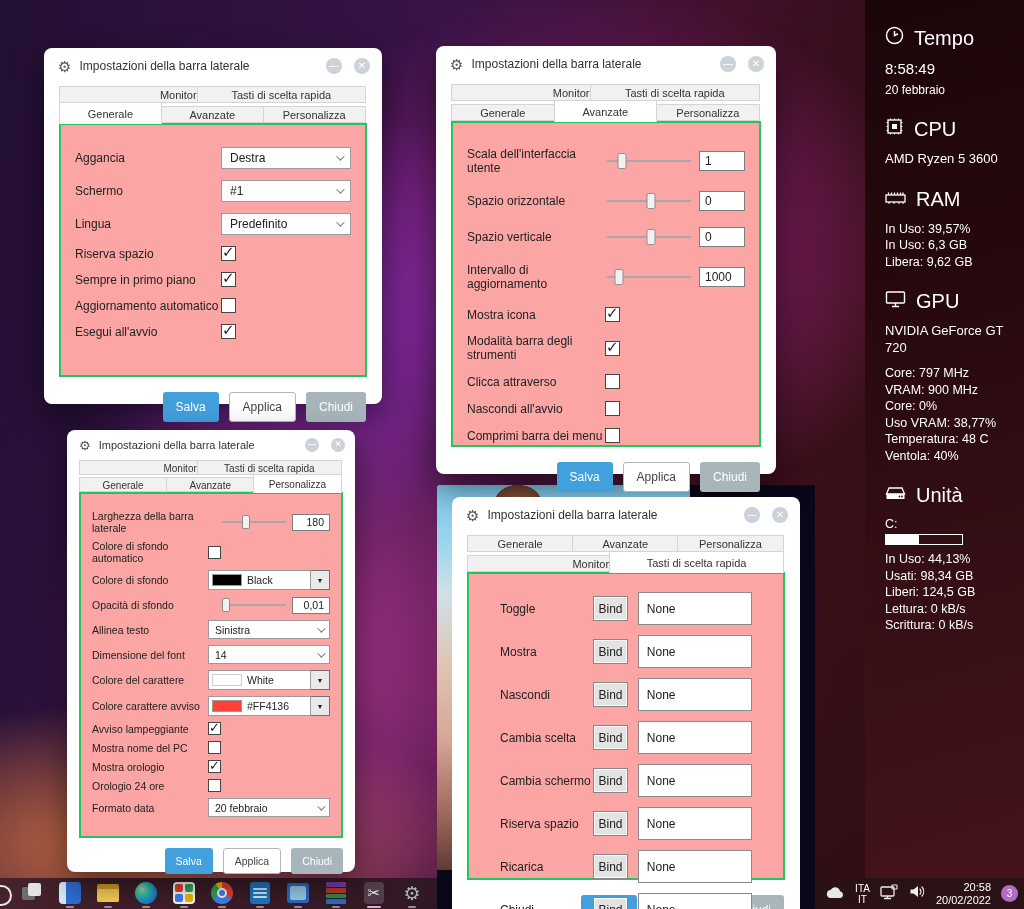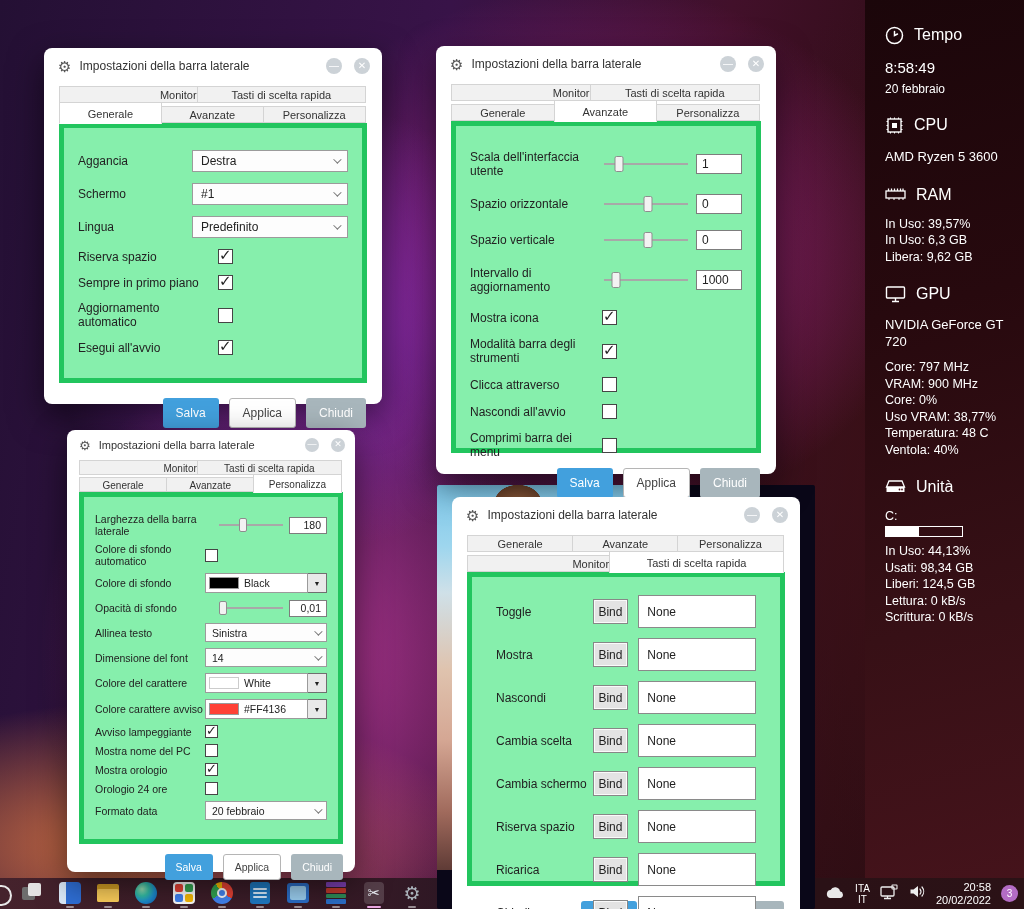--- a/index.html
+++ b/index.html
@@ -24,21 +24,21 @@
         line-height:15px;text-align:center;margin-left:4px;user-select:none;}
   .tabs{margin:10px 15px 0;}
   .trow{display:flex;align-items:flex-end;}
   .tab{background:#f1f1f1;border:1px solid #d4d4d4;height:17px;line-height:17px;text-align:center;
        font-size:11px;color:#333;box-sizing:border-box;white-space:nowrap;overflow:hidden;}
   .tab + .tab{margin-left:-1px;}
   .trow2{margin-top:-1px;}
   .tab.active{background:#fff;height:22px;line-height:22px;position:relative;z-index:3;
        border-bottom:1px solid #fff;margin-bottom:-1px;}
   .t45{width:45%;text-align:right;} .t55{width:55%;} .t33{width:33.4%;}
-  .content{border:5px solid #22c55e;margin:0 15px;background:#86efac;padding:12px 14px 10px;position:relative;z-index:1;}
+  .content{border:2px solid #22c55e;margin:0 15px;background:#fca5a5;padding:12px 14px 10px;position:relative;z-index:1;}
   .row{display:flex;align-items:center;}
   .lbl{flex:1;color:#222;}
   
   .select{height:22px;border:1px solid #9b9b9b;background:#fdfdfd;display:flex;align-items:center;
           padding:0 8px;box-sizing:border-box;}
   .select .chev{margin-left:auto;width:5px;height:5px;border-right:1.4px solid #777;
           border-bottom:1.4px solid #777;transform:rotate(45deg) translateY(-2px);}
   .checkbox{width:15px;height:15px;border:1px solid #454545;background:#fff;position:relative;box-sizing:border-box;}
   .checkbox.checked::after{content:"✓";position:absolute;left:0px;top:-4px;font-size:15px;font-weight:bold;color:#1f1f1f;}
   .slider{width:84px;height:18px;position:relative;}
@@ -50,21 +50,21 @@
   .footer{display:flex;justify-content:flex-end;gap:10px;padding:15px 16px 14px;}
   .btn{height:30px;border-radius:3px;display:flex;align-items:center;justify-content:center;
        padding:0 13px;font-size:12px;box-sizing:border-box;}
   .btn.save{background:#42a0dd;color:#fff;}
   .btn.apply{background:#fff;border:1px solid #b5b5b5;color:#444;}
   .btn.close{background:#a8b6bc;color:#fff;}
   
   #win-general{left:44px;top:48px;width:338px;height:356px;}
   #win-general .row.sel{margin-bottom:11px;}
   #win-general .row.chk{margin:11px 0;}
-  #win-general .select{width:156px;}
+  #win-general .select{width:130px;}
   #win-general .cwrap{width:130px;}
   
   #win-advanced{left:436px;top:46px;width:340px;height:428px;}
   #win-advanced .row.sld{margin-bottom:16px;}
   #win-advanced .row.chk{margin:12px 0;}
   #win-advanced .valbox{width:46px;margin-left:8px;}
   #win-advanced .cwrap{width:140px;}
   
   #win-customize{left:67px;top:430px;width:288px;height:442px;font-size:10.5px;}
   #win-customize .titlebar{padding:8px 10px 0 12px;}
@@ -89,31 +89,31 @@
   .colorsel .arrowbtn{width:19px;border:1px solid #6f6f6f;border-left:none;background:#e9e9e9;
         display:flex;align-items:center;justify-content:center;font-size:7px;color:#222;box-sizing:border-box;}
   
   #win4-backdrop{position:absolute;left:437px;top:485px;width:378px;height:424px;background:#0a0718;
         z-index:9;overflow:hidden;border-radius:2px;}
   #win4-photo{position:absolute;left:0;top:0;width:253px;height:385px;
         background:linear-gradient(180deg,#7cc6e8 0%,#9ed6ee 16%,#cfe0e8 28%,#dfc3ae 48%,#d5a794 66%,#a06a5c 85%,#5f3b36 100%);}
   #win4-photo::after{content:"";position:absolute;left:58px;top:0px;width:46px;height:17px;
         background:radial-gradient(ellipse at 50% 100%,#8a5a3a 0%,#6e432b 70%,transparent 72%);}
   #win-hotkeys{left:452px;top:497px;width:348px;height:420px;border-radius:8px 8px 0 0;box-shadow:none;}
-  #win-hotkeys .row{margin:10px 10px;}
+  #win-hotkeys .row{margin:10px 17px;}
   #win-hotkeys .hk-lbl{width:126px;}
   .bindbtn{width:46px;height:25px;background:#e3e3e3;border:1px solid #878787;box-shadow:inset 0 0 0 1px #fafafa;
         display:flex;align-items:center;justify-content:center;font-size:12px;color:#222;box-sizing:border-box;}
   .nonebox{width:148px;height:33px;border:1px solid #8a8a8a;background:#fff;display:flex;align-items:center;
         padding:8px 8px;margin-left:10px;box-sizing:border-box;}
   
   .sys-sidebar{position:absolute;right:0;top:0;width:159px;height:878px;z-index:1;box-sizing:border-box;
       background:linear-gradient(165deg,#1b060a 0%,#27090e 35%,#371016 70%,#45131b 100%);
       color:#fff;padding:26px 8px 0 20px;}
-  .sec-head{display:flex;align-items:flex-start;gap:10px;font-size:16px;margin-bottom:10px;}
+  .sec-head{display:flex;align-items:flex-end;gap:10px;font-size:20px;margin-bottom:10px;}
   .sec-head svg{flex:none;}
   .big-time{font-size:15px;margin:2px 0 6px;}
   .sm-date{font-size:12px;}
   .dev-name{font-size:13px;margin:2px 0 8px;line-height:1.3;}
   .lines{font-size:12.5px;line-height:16.5px;white-space:pre-line;}
   .sec{margin-bottom:20px;}
   .diskbar{width:78px;height:11px;border:1px solid #fff;margin:3px 0 6px;box-sizing:border-box;}
   .diskbar-fill{height:100%;background:#fff;}
   .drive-lbl{font-size:12.5px;margin-top:2px;}
   

